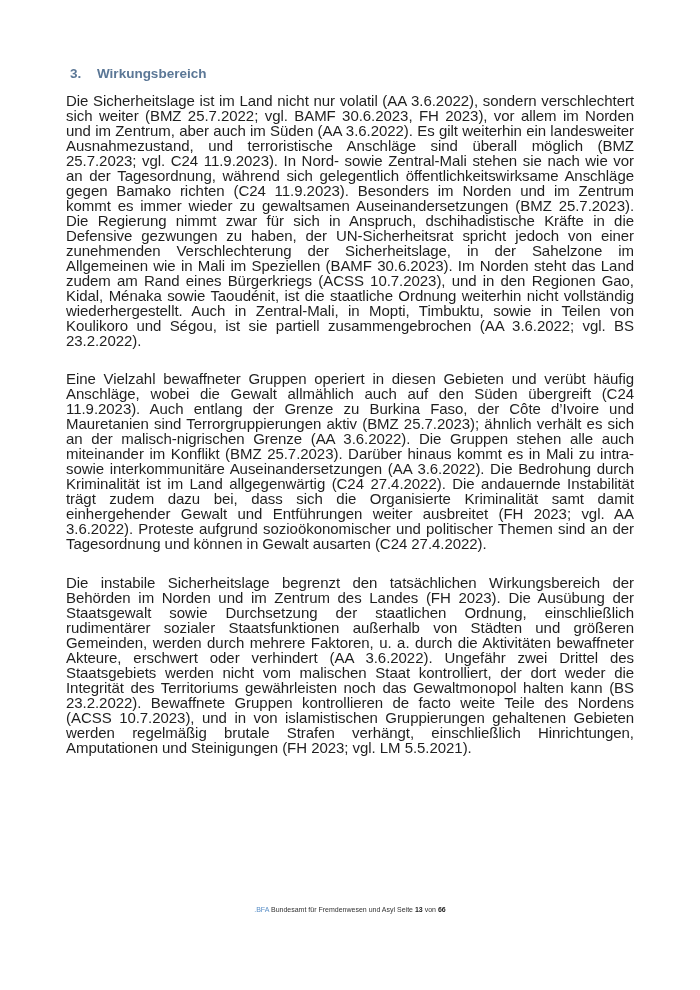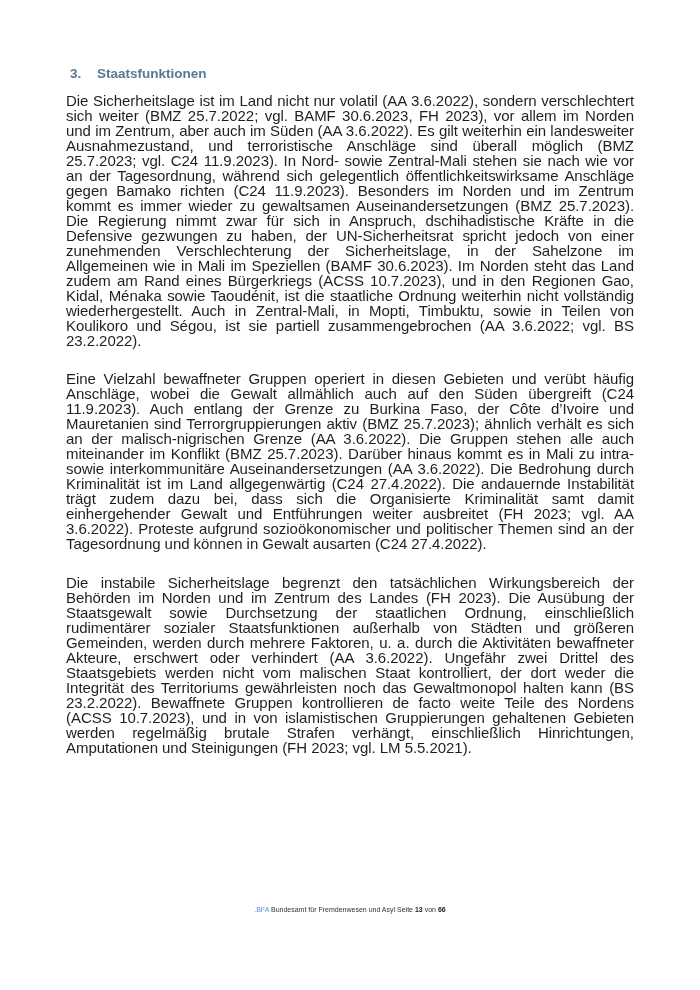--- a/index.html
+++ b/index.html
@@ -57,21 +57,21 @@
       font-weight: bold;
       color: #222;
     }
   </style>
 </head>
 <body>
 
 <div class="page">
   <h3 class="heading">
     <span class="num">3.</span>
-    <span>Staatsfunktionen</span>
+    <span>Wirkungsbereich</span>
   </h3>
 
   <p class="para">Die Sicherheitslage ist im Land nicht nur volatil (AA 3.6.2022), sondern verschlechtert sich weiter (BMZ 25.7.2022; vgl. BAMF 30.6.2023, FH 2023), vor allem im Norden und im Zentrum, aber auch im Süden (AA 3.6.2022). Es gilt weiterhin ein landesweiter Ausnahmezustand, und terroristische Anschläge sind überall möglich (BMZ 25.7.2023; vgl. C24 11.9.2023). In Nord- sowie Zentral-Mali stehen sie nach wie vor an der Tagesordnung, während sich gelegentlich öffentlichkeitswirksame Anschläge gegen Bamako richten (C24 11.9.2023). Besonders im Norden und im Zentrum kommt es immer wieder zu gewaltsamen Auseinandersetzungen (BMZ 25.7.2023). Die Regierung nimmt zwar für sich in Anspruch, dschihadistische Kräfte in die Defensive gezwungen zu haben, der UN-Sicherheitsrat spricht jedoch von einer zunehmenden Verschlechterung der Sicherheitslage, in der Sahelzone im Allgemeinen wie in Mali im Speziellen (BAMF 30.6.2023). Im Norden steht das Land zudem am Rand eines Bürgerkriegs (ACSS 10.7.2023), und in den Regionen Gao, Kidal, Ménaka sowie Taoudénit, ist die staatliche Ordnung weiterhin nicht vollständig wiederhergestellt. Auch in Zentral-Mali, in Mopti, Timbuktu, sowie in Teilen von Koulikoro und Ségou, ist sie partiell zusammengebrochen (AA 3.6.2022; vgl. BS 23.2.2022).</p>
   <p class="para">Eine Vielzahl bewaffneter Gruppen operiert in diesen Gebieten und verübt häufig Anschläge, wobei die Gewalt allmählich auch auf den Süden übergreift (C24 11.9.2023). Auch entlang der Grenze zu Burkina Faso, der Côte d’Ivoire und Mauretanien sind Terrorgruppierungen aktiv (BMZ 25.7.2023); ähnlich verhält es sich an der malisch-nigrischen Grenze (AA 3.6.2022). Die Gruppen stehen alle auch miteinander im Konflikt (BMZ 25.7.2023). Darüber hinaus kommt es in Mali zu intra- sowie interkommunitäre Auseinandersetzungen (AA 3.6.2022). Die Bedrohung durch Kriminalität ist im Land allgegenwärtig (C24 27.4.2022). Die andauernde Instabilität trägt zudem dazu bei, dass sich die Organisierte Kriminalität samt damit einhergehender Gewalt und Entführungen weiter ausbreitet (FH 2023; vgl. AA 3.6.2022). Proteste aufgrund sozioökonomischer und politischer Themen sind an der Tagesordnung und können in Gewalt ausarten (C24 27.4.2022).</p>
   <p class="para">Die instabile Sicherheitslage begrenzt den tatsächlichen Wirkungsbereich der Behörden im Norden und im Zentrum des Landes (FH 2023). Die Ausübung der Staatsgewalt sowie Durchsetzung der staatlichen Ordnung, einschließlich rudimentärer sozialer Staatsfunktionen außerhalb von Städten und größeren Gemeinden, werden durch mehrere Faktoren, u. a. durch die Aktivitäten bewaffneter Akteure, erschwert oder verhindert (AA 3.6.2022). Ungefähr zwei Drittel des Staatsgebiets werden nicht vom malischen Staat kontrolliert, der dort weder die Integrität des Territoriums gewährleisten noch das Gewaltmonopol halten kann (BS 23.2.2022). Bewaffnete Gruppen kontrollieren de facto weite Teile des Nordens (ACSS 10.7.2023), und in von islamistischen Gruppierungen gehaltenen Gebieten werden regelmäßig brutale Strafen verhängt, einschließlich Hinrichtungen, Amputationen und Steinigungen (FH 2023; vgl. LM 5.5.2021).</p>
 </div>
 
 <div class="footer">
   <span class="brand">.BFA</span>
   <span>Bundesamt für Fremdenwesen und Asyl</span>

